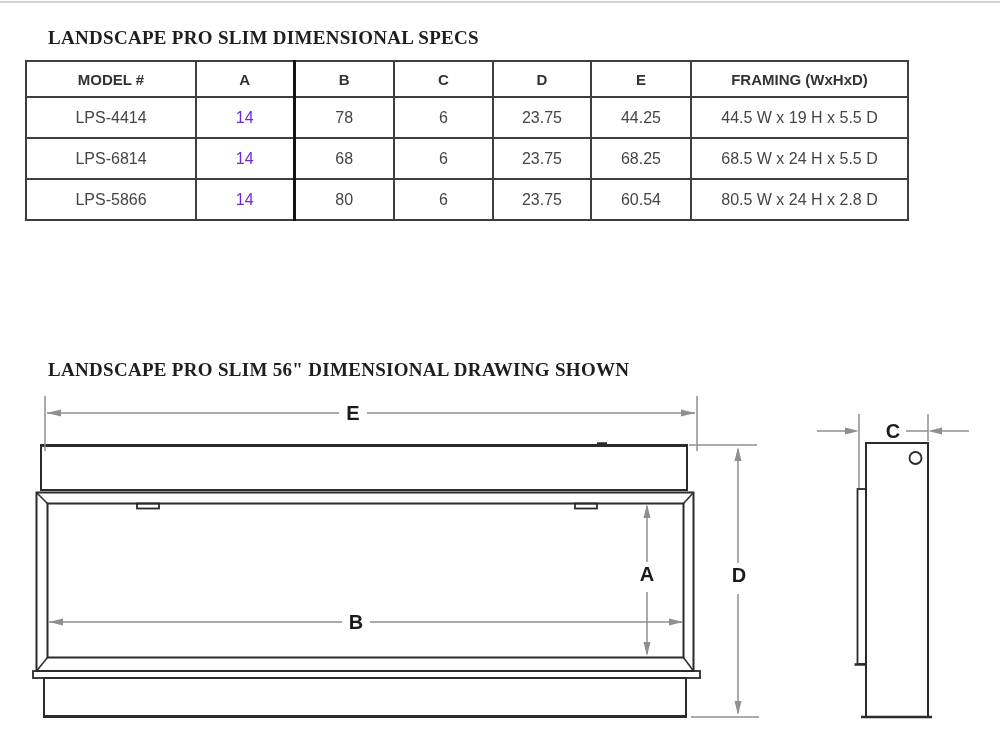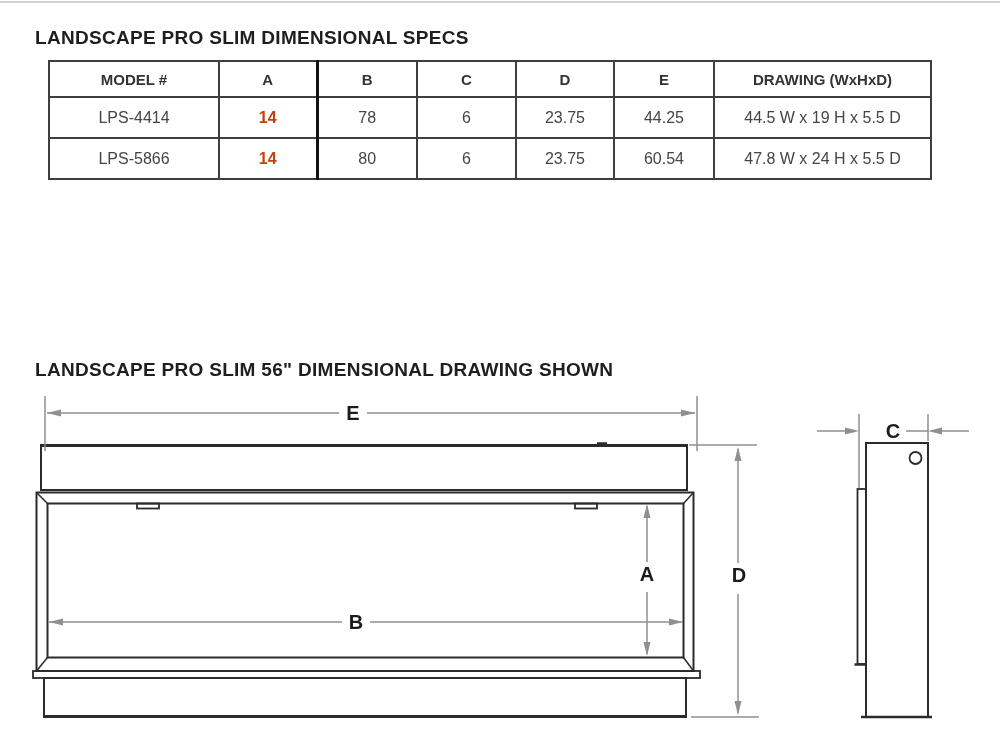--- a/index.html
+++ b/index.html
@@ -3,39 +3,40 @@
 <meta charset="utf-8">
 <style>
   html,body{margin:0;padding:0;background:#ffffff;}
   body{
     width:1000px;height:750px;position:relative;overflow:hidden;
     font-family:"Liberation Sans","DejaVu Sans",sans-serif;
     -webkit-font-smoothing:antialiased;
   }
   .top-edge{position:absolute;top:1px;left:0;width:1000px;height:0;border-top:2px solid #d2d2d2;}
   .title{
-    position:absolute;left:35px;
+    position:absolute;left:48px;
     font-size:19px;font-weight:bold;color:#1e1e1e;letter-spacing:.3px;
     white-space:nowrap;
+    font-family:Liberation Serif, serif;
   }
   #title-specs{top:27px;}
   #title-drawing{top:359px;}
   table.specs{
-    position:absolute;left:48px;top:60px;width:882px;
+    position:absolute;left:25px;top:60px;width:882px;
     border-collapse:collapse;table-layout:fixed;
     font-size:16px;color:#454545;
   }
   table.specs th,table.specs td{
     border:2px solid #3f3f3f;text-align:center;vertical-align:middle;
     padding:0;overflow:hidden;white-space:nowrap;
   }
   table.specs th{height:34px;font-size:15px;font-weight:bold;color:#333;}
   table.specs td{height:39px;}
   table.specs th:nth-child(3),table.specs td:nth-child(3){border-left:3px solid #131313;}
-  table.specs td:nth-child(2){font-weight:700;color:#c2410c;}
+  table.specs td:nth-child(2){font-weight:400;color:#6d28d9;}
   svg#drawing{position:absolute;left:0;top:385px;}
   .dk{stroke:#2b2b2b;fill:none;}
   .dim{stroke:#8f8f8f;fill:none;stroke-width:1.5;}
   .arr{fill:#8f8f8f;stroke:none;}
   .dimlab{
     font-family:"Liberation Sans","DejaVu Sans",sans-serif;
     font-size:20px;font-weight:bold;fill:#1b1b1b;text-anchor:middle;
   }
 </style>
 </head>
@@ -56,41 +57,50 @@
     <col style="width:217px">
   </colgroup>
   <thead>
     <tr>
       <th>MODEL #</th>
       <th>A</th>
       <th>B</th>
       <th>C</th>
       <th>D</th>
       <th>E</th>
-      <th>DRAWING (WxHxD)</th>
+      <th>FRAMING (WxHxD)</th>
     </tr>
   </thead>
   <tbody>
     <tr>
       <td>LPS-4414</td>
       <td>14</td>
       <td>78</td>
       <td>6</td>
       <td>23.75</td>
       <td>44.25</td>
       <td>44.5 W x 19 H x 5.5 D</td>
     </tr>
     <tr>
+      <td>LPS-6814</td>
+      <td>14</td>
+      <td>68</td>
+      <td>6</td>
+      <td>23.75</td>
+      <td>68.25</td>
+      <td>68.5 W x 24 H x 5.5 D</td>
+    </tr>
+    <tr>
       <td>LPS-5866</td>
       <td>14</td>
       <td>80</td>
       <td>6</td>
       <td>23.75</td>
       <td>60.54</td>
-      <td>47.8 W x 24 H x 5.5 D</td>
+      <td>80.5 W x 24 H x 2.8 D</td>
     </tr>
   </tbody>
 </table>
 
 <div id="title-drawing" class="title">LANDSCAPE PRO SLIM 56" DIMENSIONAL DRAWING SHOWN</div>
 
 <svg id="drawing" width="1000" height="365" viewBox="0 385 1000 365">
 
   <g>
 

